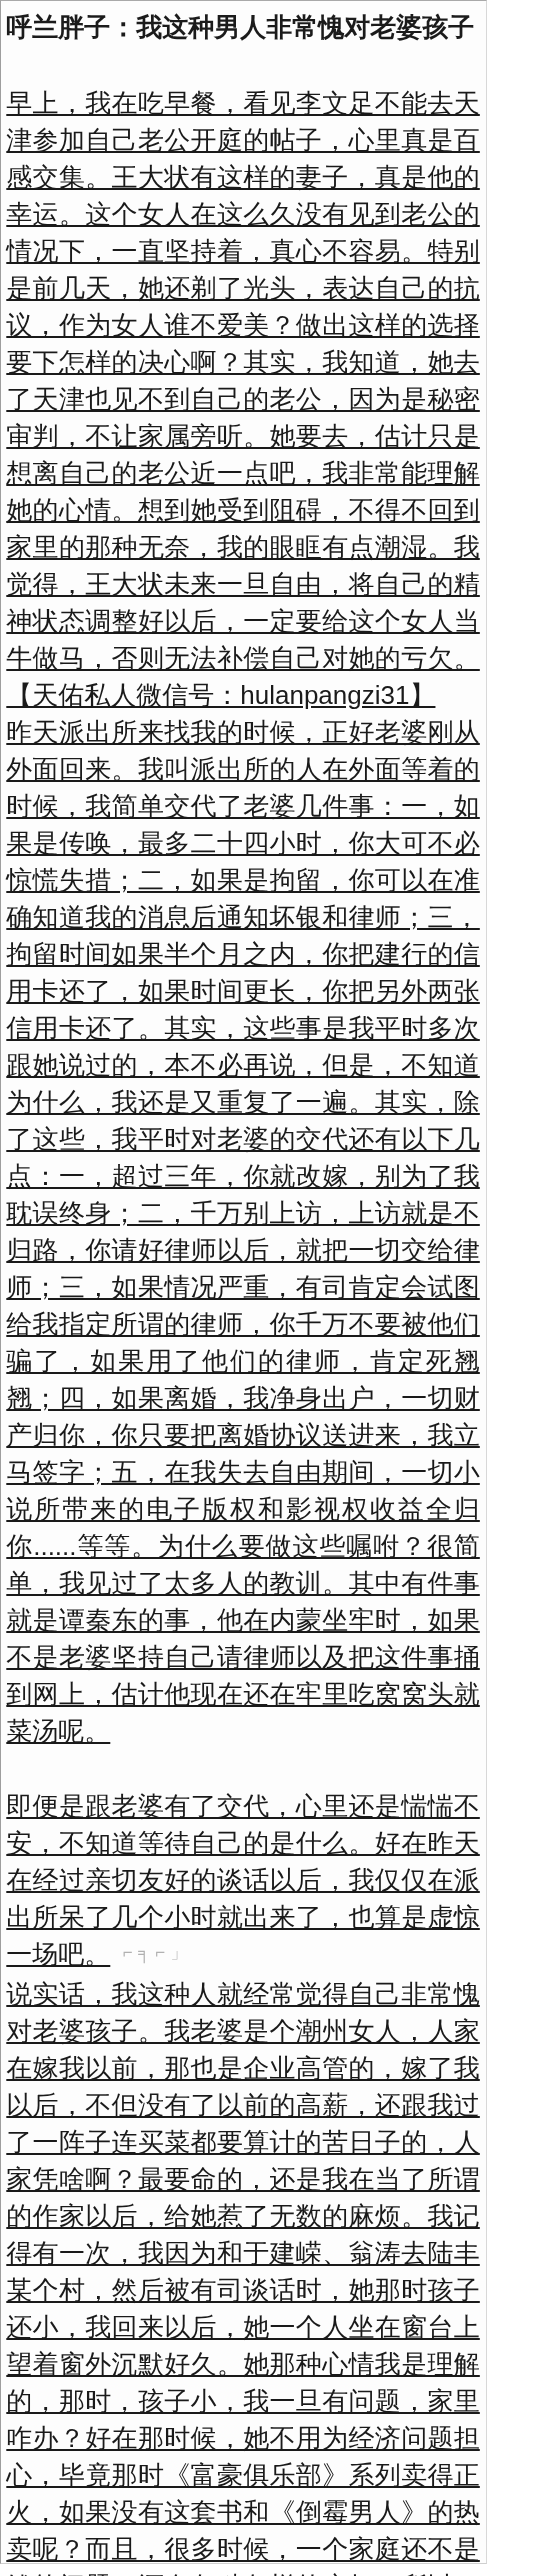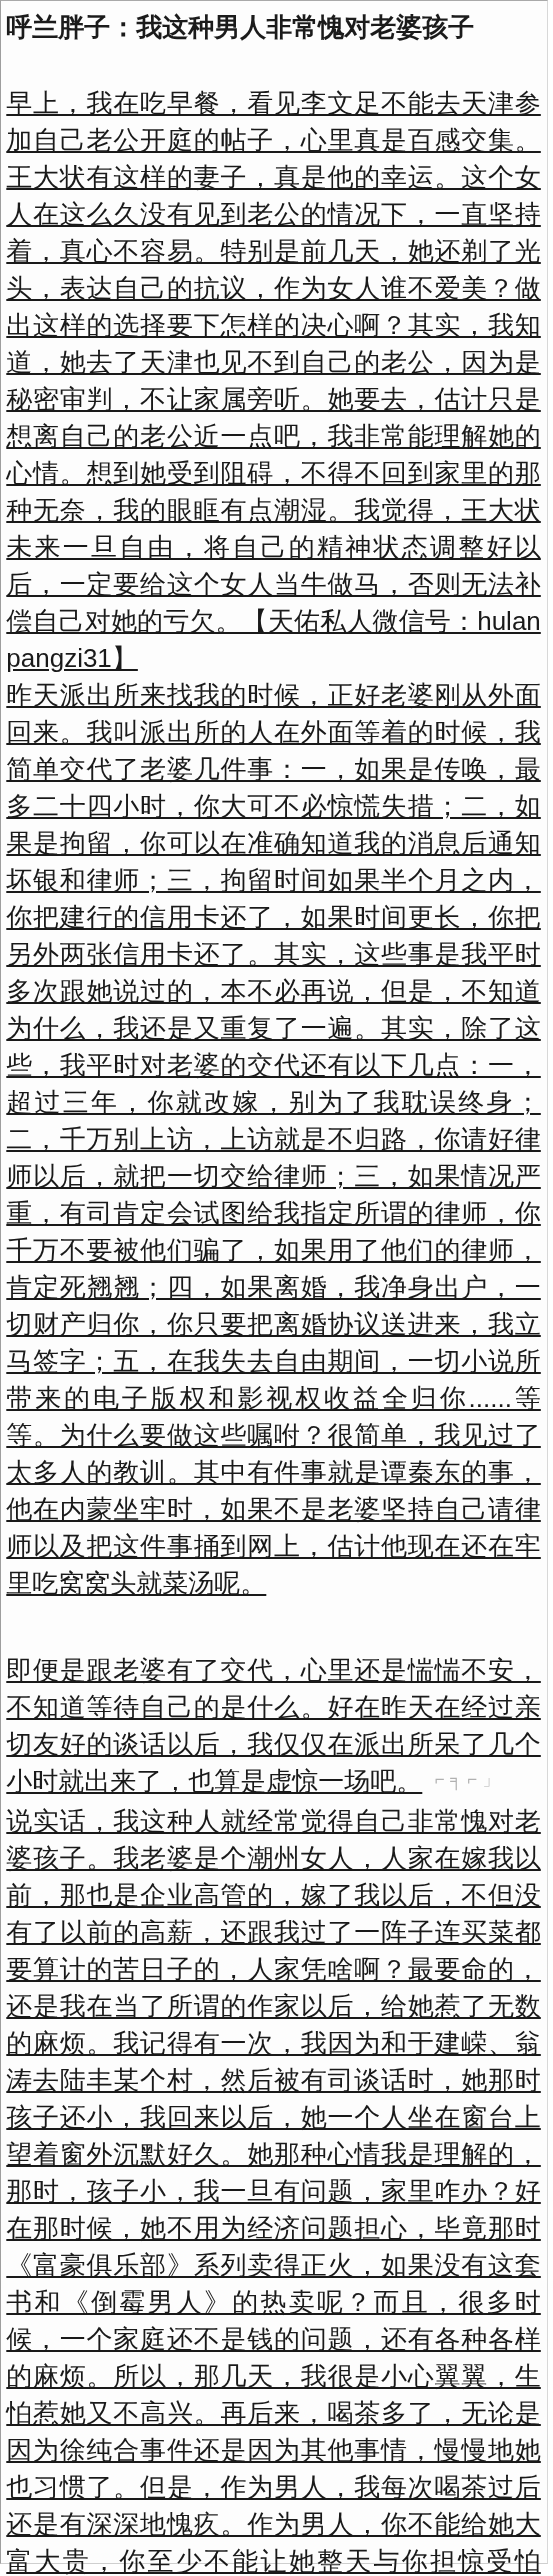--- a/index.html
+++ b/index.html
@@ -13,21 +13,21 @@
     height: 2576px;
     background: #ffffff;
     font-family: "Liberation Sans", sans-serif;
     color: #1a1a1a;
     overflow: hidden;
   }
   .sheet {
     position: absolute;
     left: 0;
     top: 0;
-    width: 548px;
+    width: 487px;
     height: 2564px;
     box-sizing: border-box;
     background: #fdfdfd;
     border-top: 1.8px solid #a9a9a9;
     border-left: 1.8px solid #9e9e9e;
     border-right: 0.9px solid #d8d8d8;
     border-bottom: 0.9px solid #cfcfcf;
     padding: 8px 6.2px 0 5.3px;
   }
   .title {
@@ -41,21 +41,21 @@
     margin: 0;
     font-size: 26px;
     line-height: 37px;
     text-align: justify;
     color: #1a1a1a;
     letter-spacing: 0;
     word-break: break-all;
     text-decoration: underline;
   }
   .para.gap-above {
-    margin-top: 50px;
+    margin-top: 38px;
   }
   .artifact {
     display: inline-block;
     font-size: 17px;
     color: #8a8a8a;
     opacity: 0.65;
     letter-spacing: 5.3px;
     transform: translateY(-5.3px);
     margin-left: 12.4px;
   }

